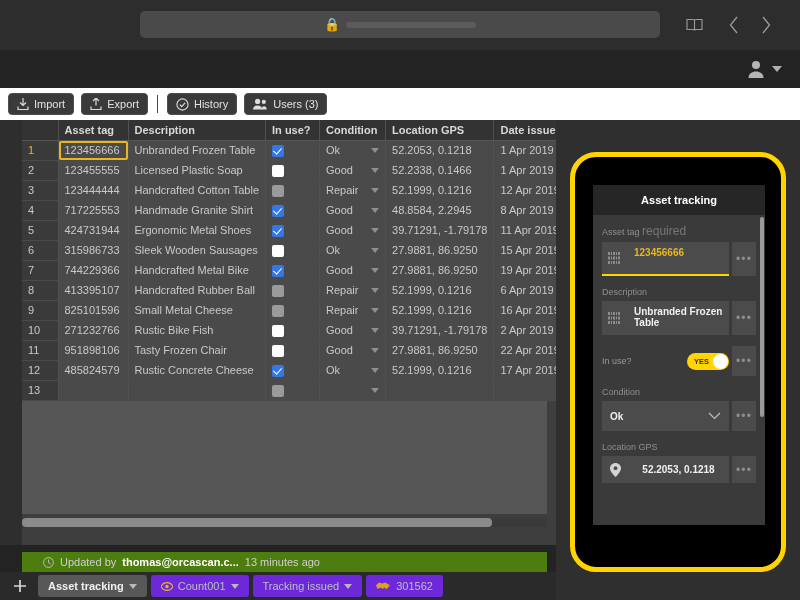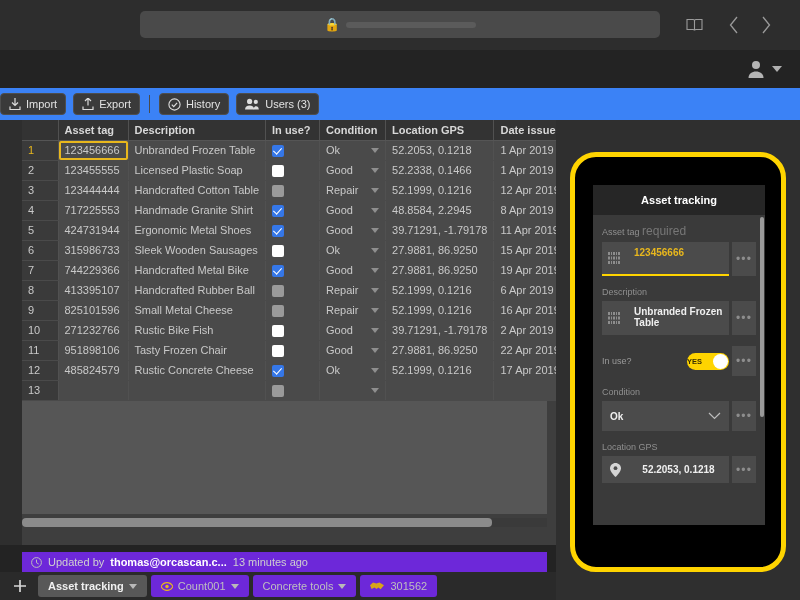--- a/index.html
+++ b/index.html
@@ -43,22 +43,22 @@
   .account-btn {
     position: absolute; right: 18px; top: 6px; height: 26px;
     display: flex; align-items: center; gap: 6px;
   }
   .avatar-glyph { color: #b4b4b4; display: block; }
   .caret-dn { width: 0; height: 0; border-left: 5px solid transparent; border-right: 5px solid transparent; border-top: 6px solid #b0b0b0; }
 
   
   .toolbar {
     position: absolute; left: 0; top: 88px; width: 800px; height: 32px;
-    background: #3b82f6;
-    display: flex; align-items: center; gap: 7px;
+    background: #ffffff;
+    display: flex; align-items: center; padding-left: 8px; gap: 7px;
   }
   .tb-btn {
     height: 22px; border: 1px solid #4e4e4e; border-radius: 4px;
     background: #3a3a3a; color: #e2e2e2;
     font-size: 11px; display: flex; align-items: center; gap: 5px;
     padding: 0 8px; white-space: nowrap;
   }
   .tb-sep { width: 1px; height: 18px; background: #4b4b4b; margin: 0 2px; }
   .tb-ico { display: block; }
 
@@ -104,22 +104,22 @@
   .cbx.dis { background: #9a9a9a; }
   .cell-flex { display: flex; align-items: center; justify-content: space-between; height: 100%; }
   .dd-caret { width: 0; height: 0; border-left: 4px solid transparent; border-right: 4px solid transparent; border-top: 5px solid #8e8e8e; }
   .empty-canvas { position: absolute; left: 22px; top: 281px; width: 525px; height: 113px; background: #565656; }
   .hscroll-track { position: absolute; left: 22px; top: 398px; width: 525px; height: 9px; background: #3a3a3a; }
   .hscroll-thumb { position: absolute; left: 0; top: 0; width: 470px; height: 9px; background: #8b8b8b; border-radius: 4px; }
 
   
   .status-bar {
     position: absolute; left: 22px; top: 552px; width: 525px; height: 20px;
-    background: #6d28d9; display: flex; align-items: center; gap: 6px;
-    padding-left: 9px; font-size: 11px; color: #d0d0d0;
+    background: #4d7c0f; display: flex; align-items: center; gap: 6px;
+    padding-left: 21px; font-size: 11px; color: #d0d0d0;
   }
   .status-bar .clock { color: #bdbdbd; display: block; }
   .status-bar .who { color: #ffffff; font-weight: bold; }
   .status-bar .ago { color: #cfcfcf; }
 
   
   .tabbar {
     position: absolute; left: 0; top: 572px; width: 800px; height: 28px;
     background: #2a2a2a; display: flex; align-items: center; gap: 4px; padding-left: 6px;
   }
@@ -167,21 +167,21 @@
   .fld-ico { width: 26px; display: flex; align-items: center; justify-content: center; background: #4b4b4b; }
   .fld-val { flex: 1; display: flex; align-items: flex-start; padding: 5px 6px; font-size: 10px; font-weight: bold; color: #f0f0f0; }
   .fld-val.hl { color: #e8b71d; }
   .dots { width: 24px; background: #4b4b4b; display: flex; align-items: center; justify-content: center; color: #8d8d8d; font-size: 12px; letter-spacing: 1.2px; }
   .toggle-row { display: flex; align-items: center; gap: 3px; margin-bottom: 11px; }
   .toggle-lbl { flex: 1; font-size: 9px; color: #9a9a9a; }
   .toggle {
     width: 42px; height: 17px; border-radius: 9px; background: #ffd400;
     display: flex; align-items: center; position: relative;
   }
-  .toggle span { font-size: 7.5px; font-weight: bold; color: #3a3000; margin-left: 0; }
+  .toggle span { font-size: 7.5px; font-weight: bold; color: #3a3000; margin-left: 7px; }
   .toggle i { position: absolute; right: 1px; top: 1px; width: 15px; height: 15px; border-radius: 50%; background: #fff; }
   .dots-sq { width: 24px; height: 30px; background: #4b4b4b; display: flex; align-items: center; justify-content: center; color: #8d8d8d; font-size: 12px; letter-spacing: 1.2px; }
   .sel-box { flex: 1; background: #4b4b4b; height: 30px; display: flex; align-items: center; justify-content: space-between; padding: 0 8px; font-size: 10px; font-weight: bold; color: #f0f0f0; }
   .chev { display: block; }
   .gps-box { flex: 1; background: #4b4b4b; height: 27px; display: flex; align-items: center; }
   .gps-txt { flex: 1; text-align: center; font-size: 10px; font-weight: bold; color: #efefef; }
 </style>
 </head>
 <body>
 
@@ -481,21 +481,21 @@
         </div>
         <div class="tab">
           <svg class="eye-ico" width="12" height="9" viewBox="0 0 12 9">
             <path d="M6 .6C3 .6.8 3 .1 4.5.8 6 3 8.4 6 8.4S11.2 6 11.9 4.5C11.2 3 9 .6 6 .6z" fill="none" stroke="#e8b71d" stroke-width="1.1"></path>
             <circle cx="6" cy="4.5" r="1.7" fill="#e8b71d"></circle>
           </svg>
           <span>Count001</span>
           <span class="tcaret"></span>
         </div>
         <div class="tab">
-          <span>Concrete tools</span>
+          <span>Tracking issued</span>
           <span class="tcaret"></span>
         </div>
         <div class="tab">
           <svg width="15" height="10" viewBox="0 0 15 10">
             <path d="M0 4.2l3-2.6 3.4 1 3-1 4.6 2.6-3.4 4-2.2-1.6-1.9 1.3-2-1.3L1.6 8z" fill="#d8a419"></path>
           </svg>
           <span>301562</span>
         </div>
       </div>
   </div>

